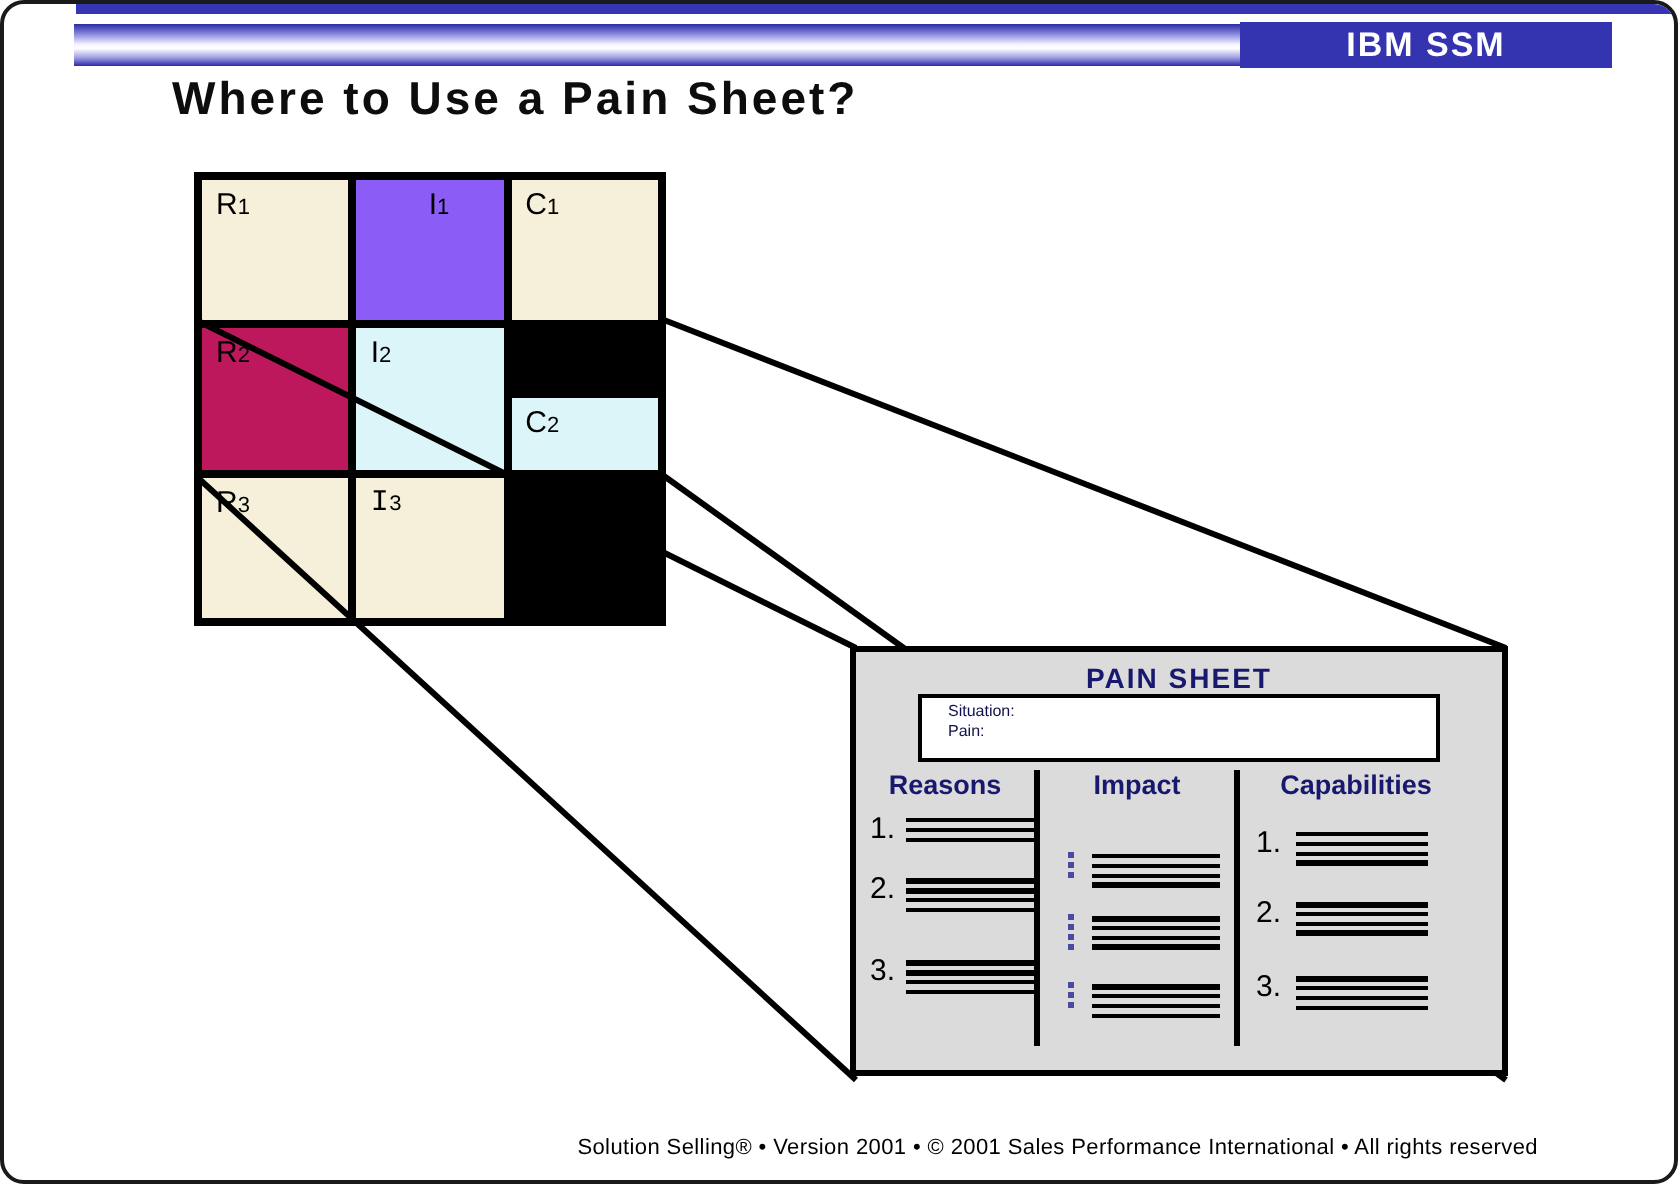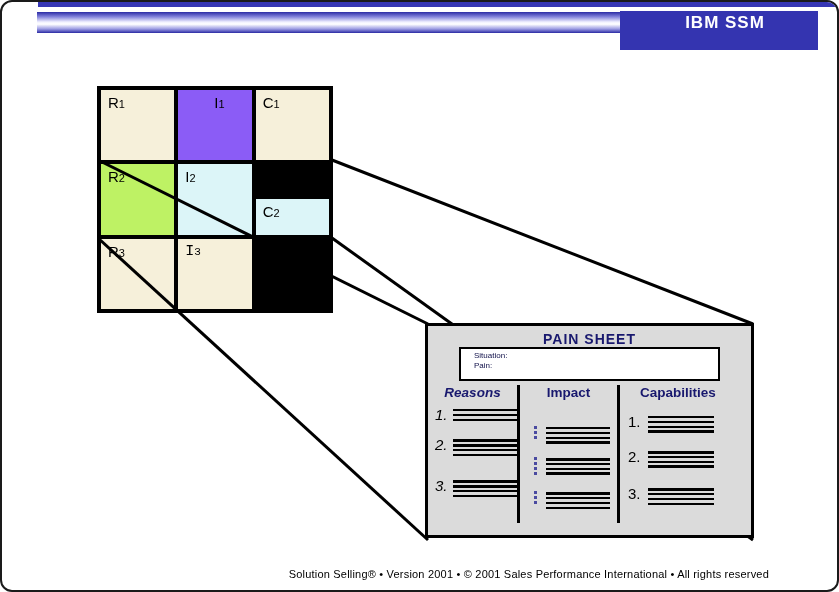--- a/index.html
+++ b/index.html
@@ -8,22 +8,22 @@
     font-family:"Liberation Sans",sans-serif;box-sizing:border-box;
     border:2px solid #1a1a1a;border-radius:12px;overflow:hidden;
   }
   
   .top-rule{position:absolute;left:36px;top:0;width:798px;height:5px;background:#3636b4;}
   .brand-band{
     position:absolute;left:35px;top:10px;width:583px;height:21px;
     background:linear-gradient(to bottom,#2a2aa4 0%,#8080da 22%,#f2f2ff 48%,#ffffff 58%,#9f9fe4 80%,#2a2aa4 100%);
   }
   .brand-logo{
-    position:absolute;left:618px;top:9px;width:186px;height:39px;background:#3434b0;
-    color:#fff;font-weight:bold;font-size:17px;line-height:23px;text-align:center;letter-spacing:1px;padding-left:12px;
+    position:absolute;left:618px;top:9px;width:186px;height:23px;background:#3434b0;
+    color:#fff;font-weight:bold;font-size:17px;line-height:23px;text-align:center;letter-spacing:1px;
   }
   .title{
     position:absolute;left:84px;top:34px;margin:0;color:#0d0d0d;
     font-size:23px;font-weight:bold;letter-spacing:1.5px;white-space:nowrap;
   }
   
   .matrix{
     position:absolute;left:95px;top:84px;width:236px;height:227px;box-sizing:border-box;
     background:#000;border:4px solid #000;display:grid;
     grid-template-columns:repeat(3,1fr);grid-template-rows:repeat(3,1fr);gap:4px;z-index:1;
@@ -41,21 +41,21 @@
     text-align:center;margin-top:5px;color:#18186e;font-weight:bold;
     font-size:14px;letter-spacing:1px;
   }
   .ps-fields{
     position:absolute;left:31px;top:21px;width:261px;height:34px;box-sizing:border-box;
     background:#fff;border:2px solid #000;padding:2px 0 0 13px;
   }
   .ps-field{font-size:8px;line-height:10px;color:#10104a;}
   .ps-columns{position:absolute;left:0;top:59px;width:323px;height:138px;display:flex;}
   .ps-col{box-sizing:border-box;}
-  .col-0{width:92px;border-right:3px solid #000;font-style:italic;}
+  .col-0{width:92px;border-right:3px solid #000;}
   .col-1{width:100px;border-right:3px solid #000000;}
   .col-2{width:116px;}
   .ps-col-header{text-align:center;color:#18186e;font-weight:bold;font-size:13.5px;height:16px;}
   .ps-item{display:flex;}
   .col-0 .ps-item{margin-left:7px;}
   .col-1 .ps-item{margin-left:14px;}
   .col-2 .ps-item{margin-left:8px;}
   .col-0 .ps-item:nth-child(2){margin-top:6px;}
   .col-0 .ps-item:nth-child(3){margin-top:14px;}
   .col-0 .ps-item:nth-child(4){margin-top:20px;}
@@ -79,26 +79,27 @@
 </style>
 </head>
 <body>
 
 <div class="slide">
 
   <div class="top-rule"></div>
   <div class="brand-band"></div>
   <div class="brand-logo">IBM SSM</div>
 
+  <h1 class="title">Where to Use a Pain Sheet?</h1>
 
   <div class="matrix" id="matrix">
       <div class="cell" style="background: rgb(246, 240, 218);"><span>R</span><span class="sub">1</span></div>
       <div class="cell" style="background: #8b5cf6; padding-left: 36px;"><span>I</span><span class="sub">1</span></div>
       <div class="cell" style="background: rgb(246, 240, 218);"><span>C</span><span class="sub">1</span></div>
-      <div class="cell" style="background: #bef264;"><span>R</span><span class="sub">2</span></div>
+      <div class="cell" style="background: #be185d;"><span>R</span><span class="sub">2</span></div>
       <div class="cell" style="background: rgb(220, 245, 248);"><span>I</span><span class="sub">2</span></div>
       <div class="cell" style="background: rgb(220, 245, 248); margin-top: 35px;"><span>C</span><span class="sub">2</span></div>
       <div class="cell" style="background: rgb(246, 240, 218);"><span>R</span><span class="sub">3</span></div>
       <div class="cell" style="background: rgb(246, 240, 218); font-family: Liberation Mono, monospace;"><span>I</span><span class="sub">3</span></div>
     </div>
 
   <svg class="connectors" width="839" height="592" viewBox="0 0 839 592">
     <line x1="96" y1="158" x2="426" y2="322" stroke="#000" stroke-width="3"></line>
     <line x1="330" y1="158" x2="751" y2="322" stroke="#000" stroke-width="3"></line>
     <line x1="330" y1="236" x2="751" y2="538" stroke="#000" stroke-width="3"></line>

